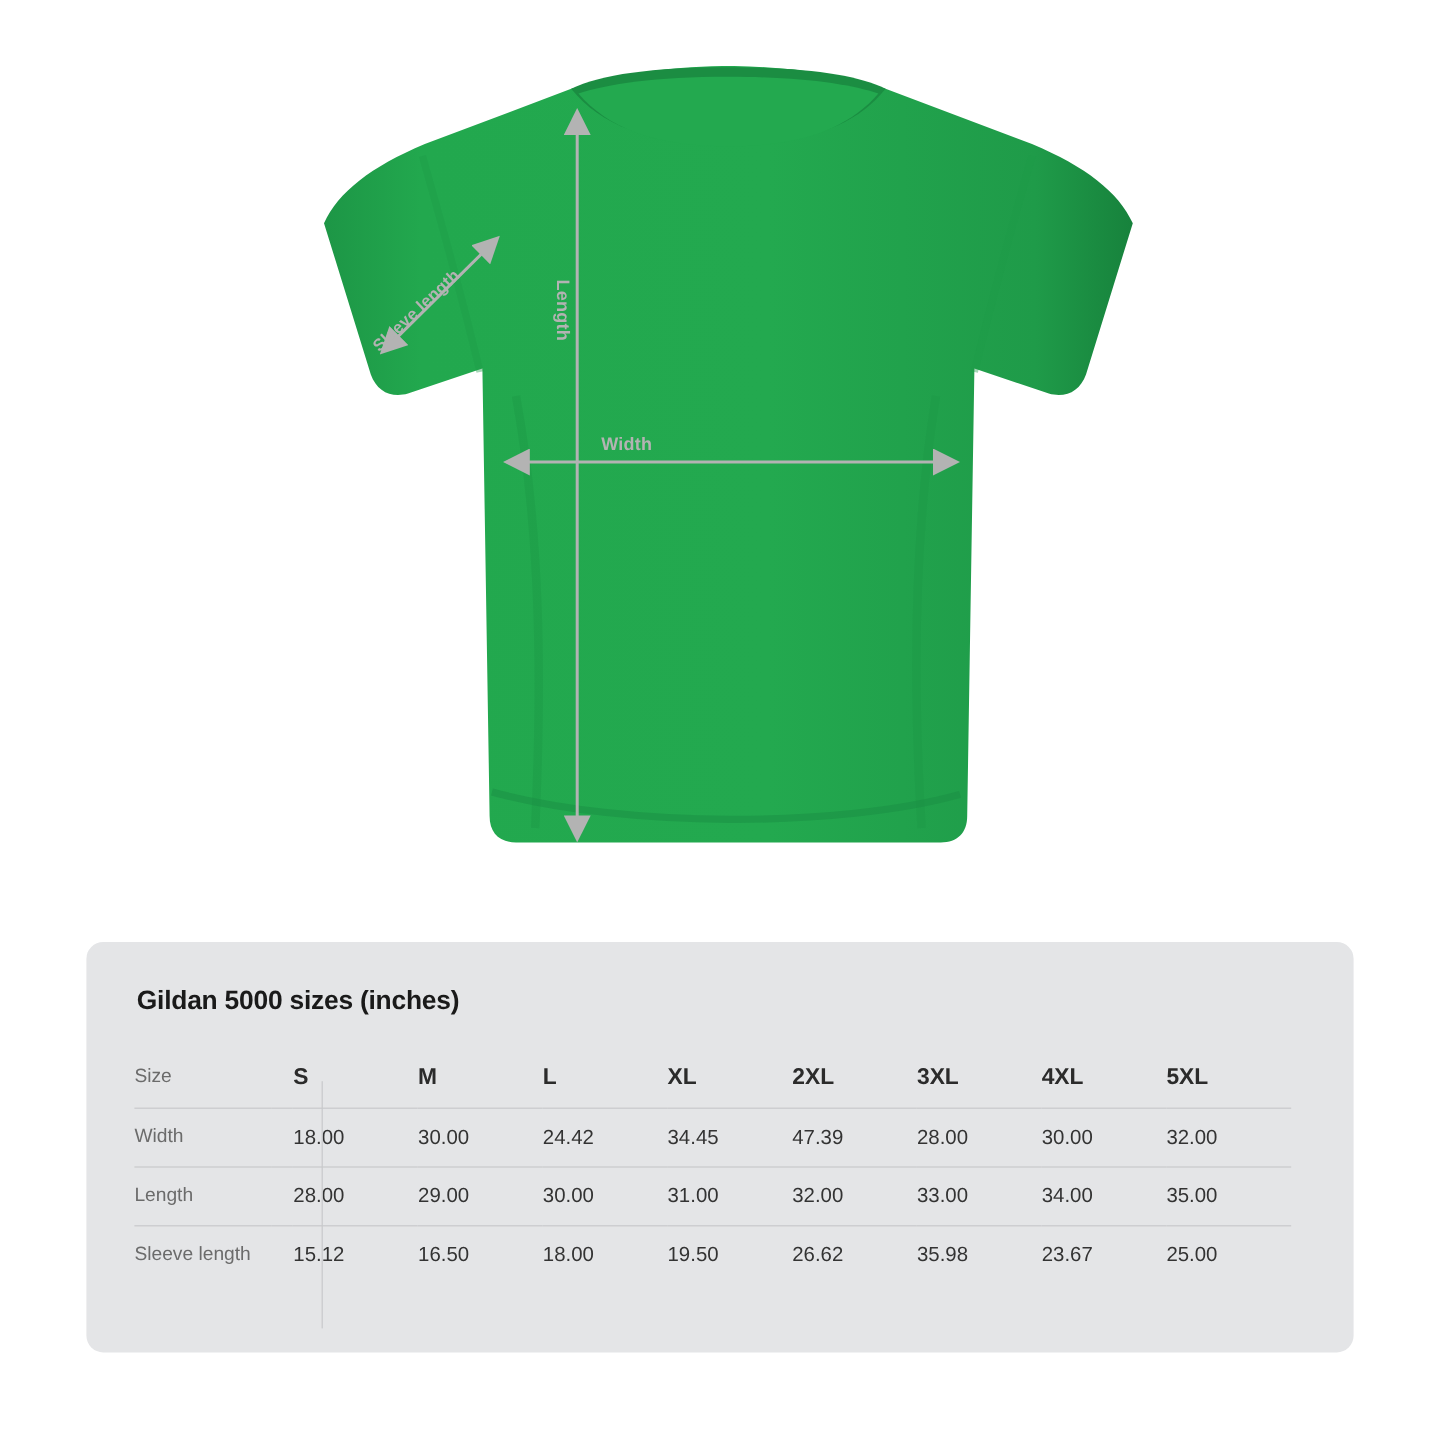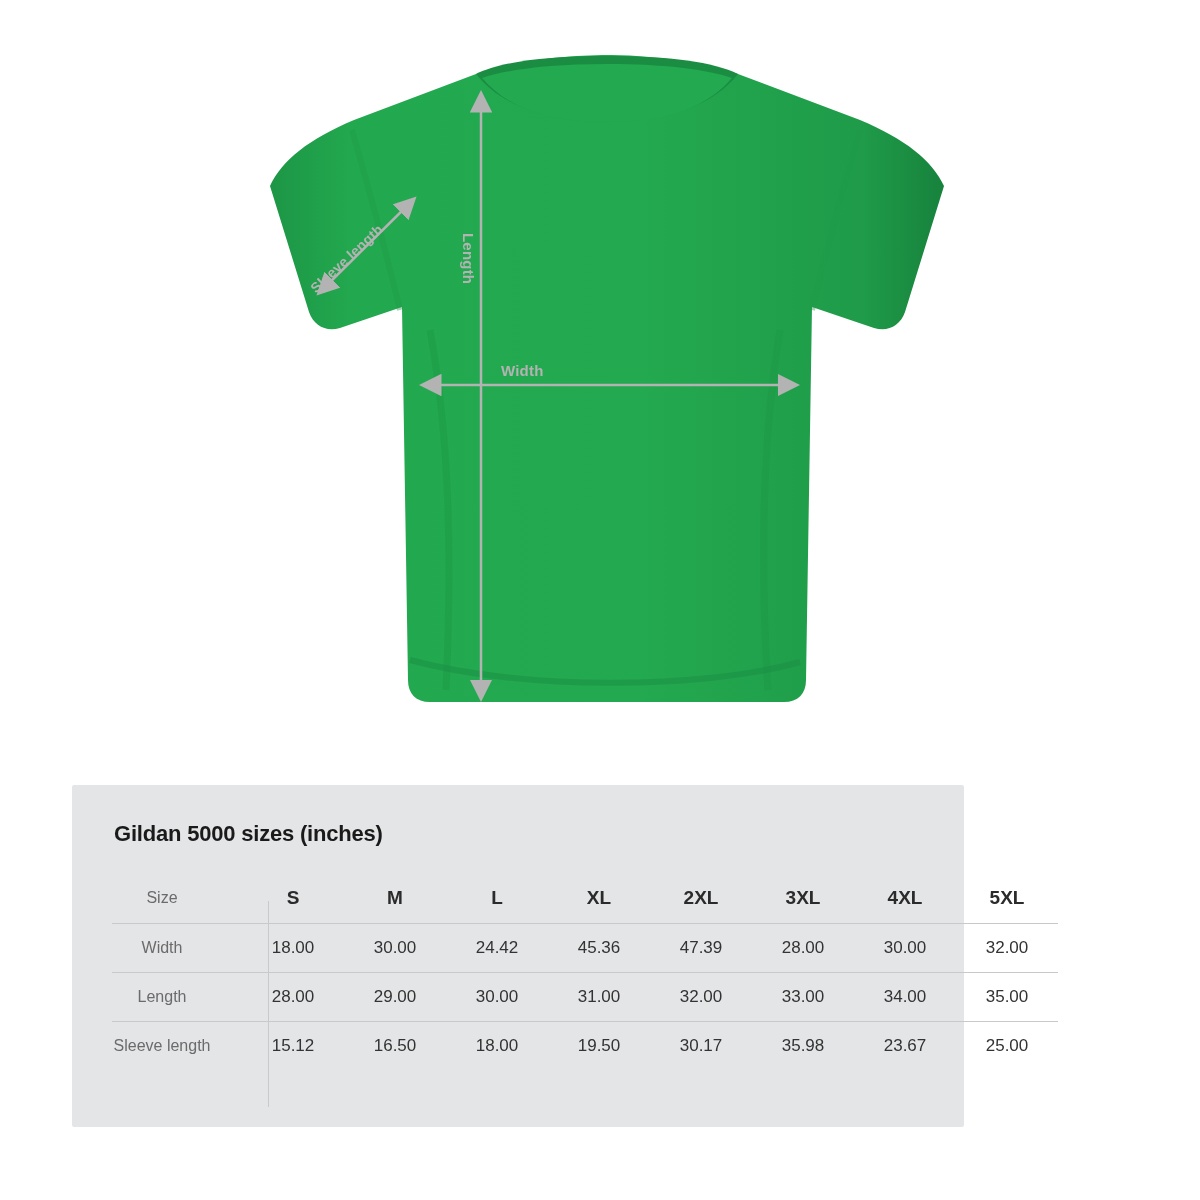--- a/index.html
+++ b/index.html
@@ -54,43 +54,43 @@
     transform: rotate(-43deg);
     transform-origin: left bottom;
     font-size: 14px;
   }
 
   
   .size-card {
     position: absolute;
     left: 72px;
     top: 785px;
-    width: 892px;
+    width: 1056px;
     height: 342px;
     background: #e4e5e7;
-    border-radius: 2px;
+    border-radius: 14px;
     box-sizing: border-box;
     padding: 36px 52px 0 40px;
   }
   .card-title {
     font-size: 22px;
     font-weight: bold;
     color: #1a1a1a;
     margin: 0 0 26px 2px;
     letter-spacing: -0.2px;
   }
 
   table.size-table {
     border-collapse: collapse;
     width: 100%;
     table-layout: fixed;
   }
   table.size-table th,
   table.size-table td {
-    text-align: center;
+    text-align: left;
     font-size: 17px;
     color: #333333;
     padding: 14px 0 14px 0;
     vertical-align: middle;
   }
   table.size-table th.row-head,
   table.size-table td.row-head {
     width: 112px;
     color: #6b6b6b;
     font-weight: normal;
@@ -233,21 +233,21 @@
         <th>5XL</th>
       </tr>
     </thead>
     <tbody>
       <tr class="data-row">
         <td class="row-head">Width</td>
         <td class="divider-cell"></td>
         <td>18.00</td>
         <td>30.00</td>
         <td>24.42</td>
-        <td>45.36</td>
+        <td>34.45</td>
         <td>47.39</td>
         <td>28.00</td>
         <td>30.00</td>
         <td>32.00</td>
       </tr>
       <tr class="data-row">
         <td class="row-head">Length</td>
         <td class="divider-cell"></td>
         <td>28.00</td>
         <td>29.00</td>
@@ -258,20 +258,20 @@
         <td>34.00</td>
         <td>35.00</td>
       </tr>
       <tr class="data-row">
         <td class="row-head">Sleeve length</td>
         <td class="divider-cell"></td>
         <td>15.12</td>
         <td>16.50</td>
         <td>18.00</td>
         <td>19.50</td>
-        <td>30.17</td>
+        <td>26.62</td>
         <td>35.98</td>
         <td>23.67</td>
         <td>25.00</td>
       </tr>
     </tbody>
   </table>
 </div>
 
 </body></html>

